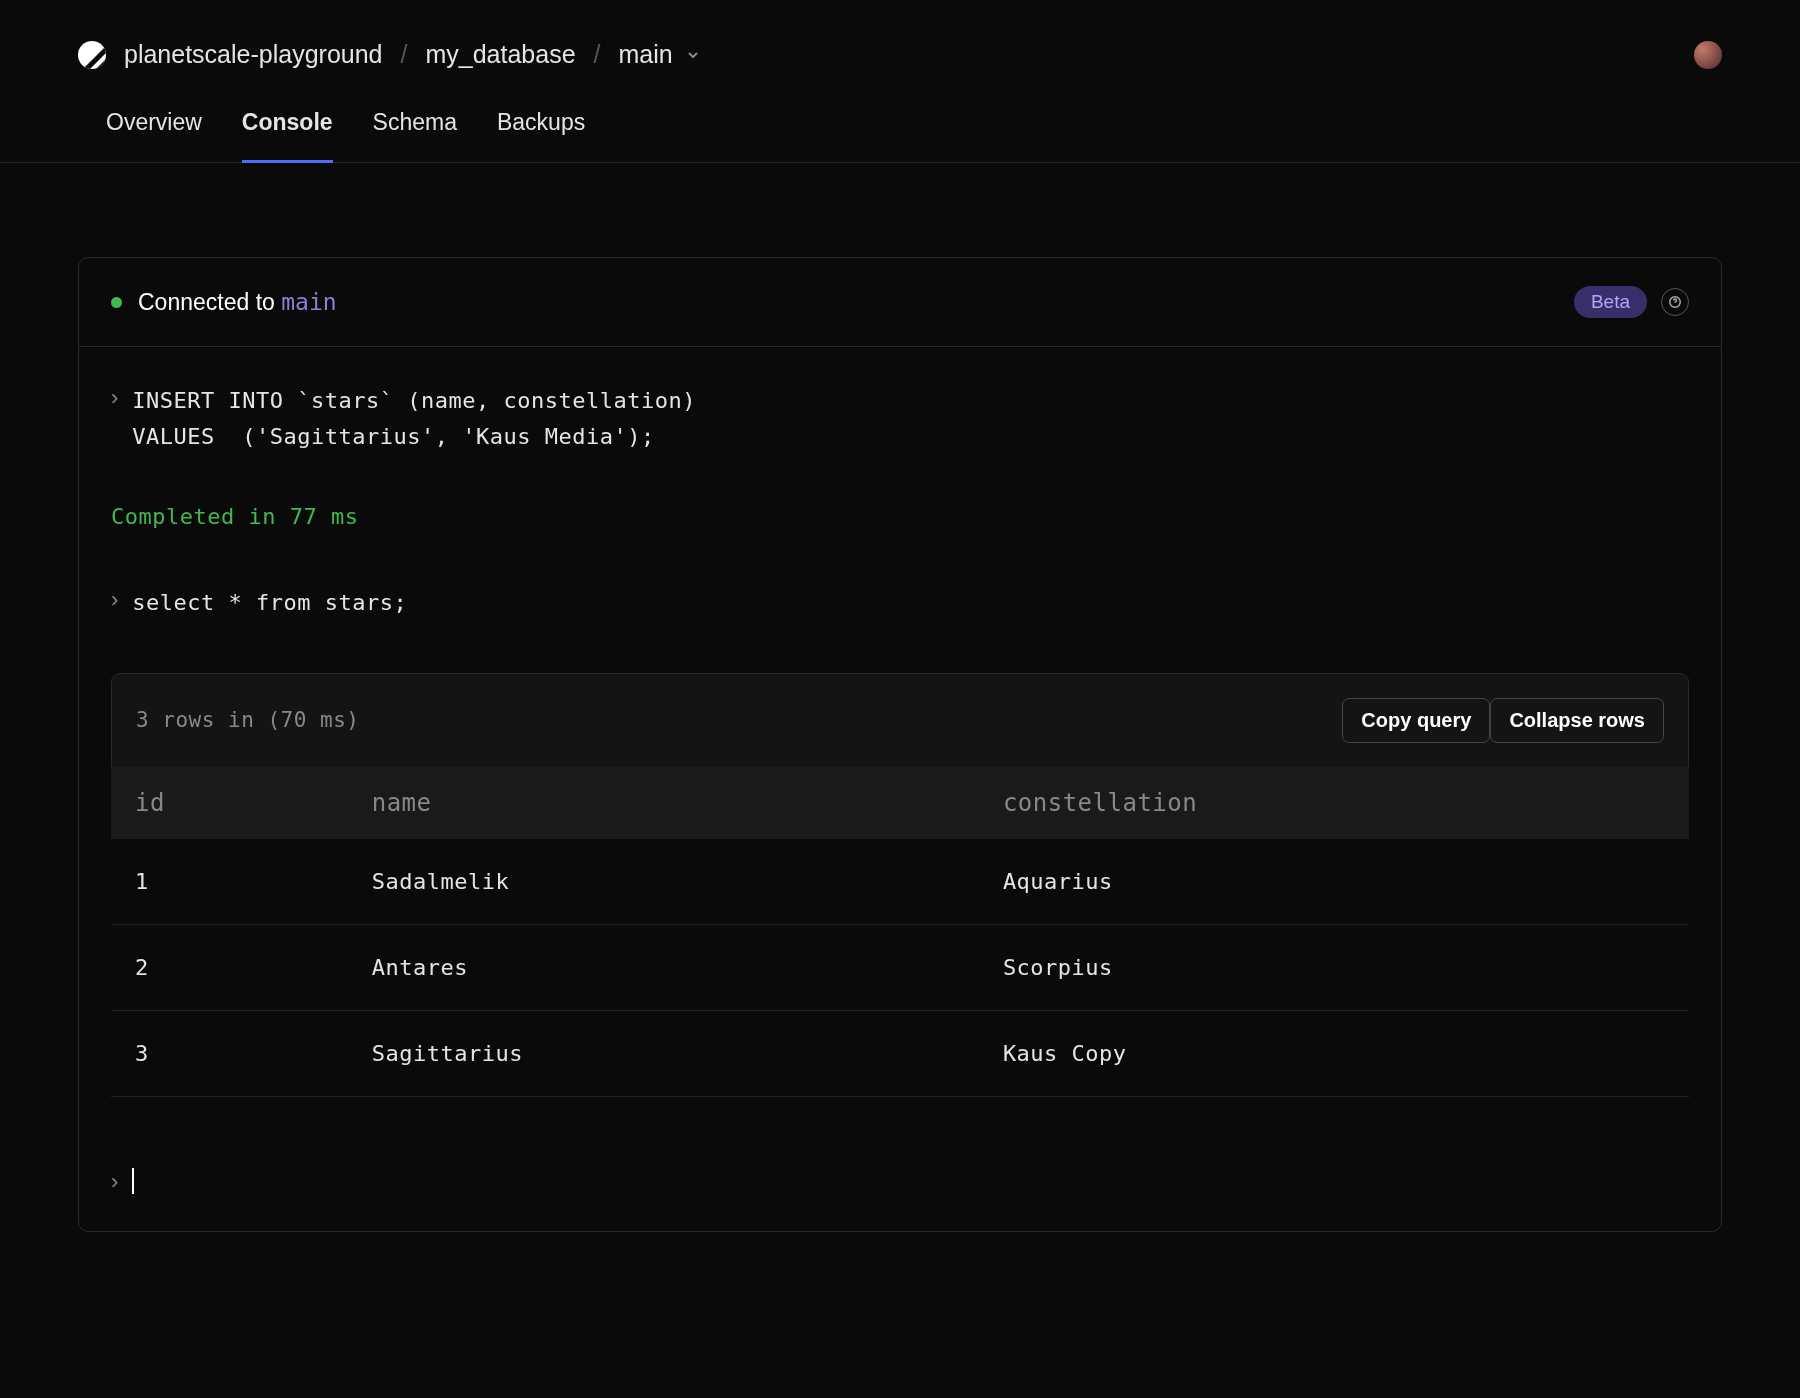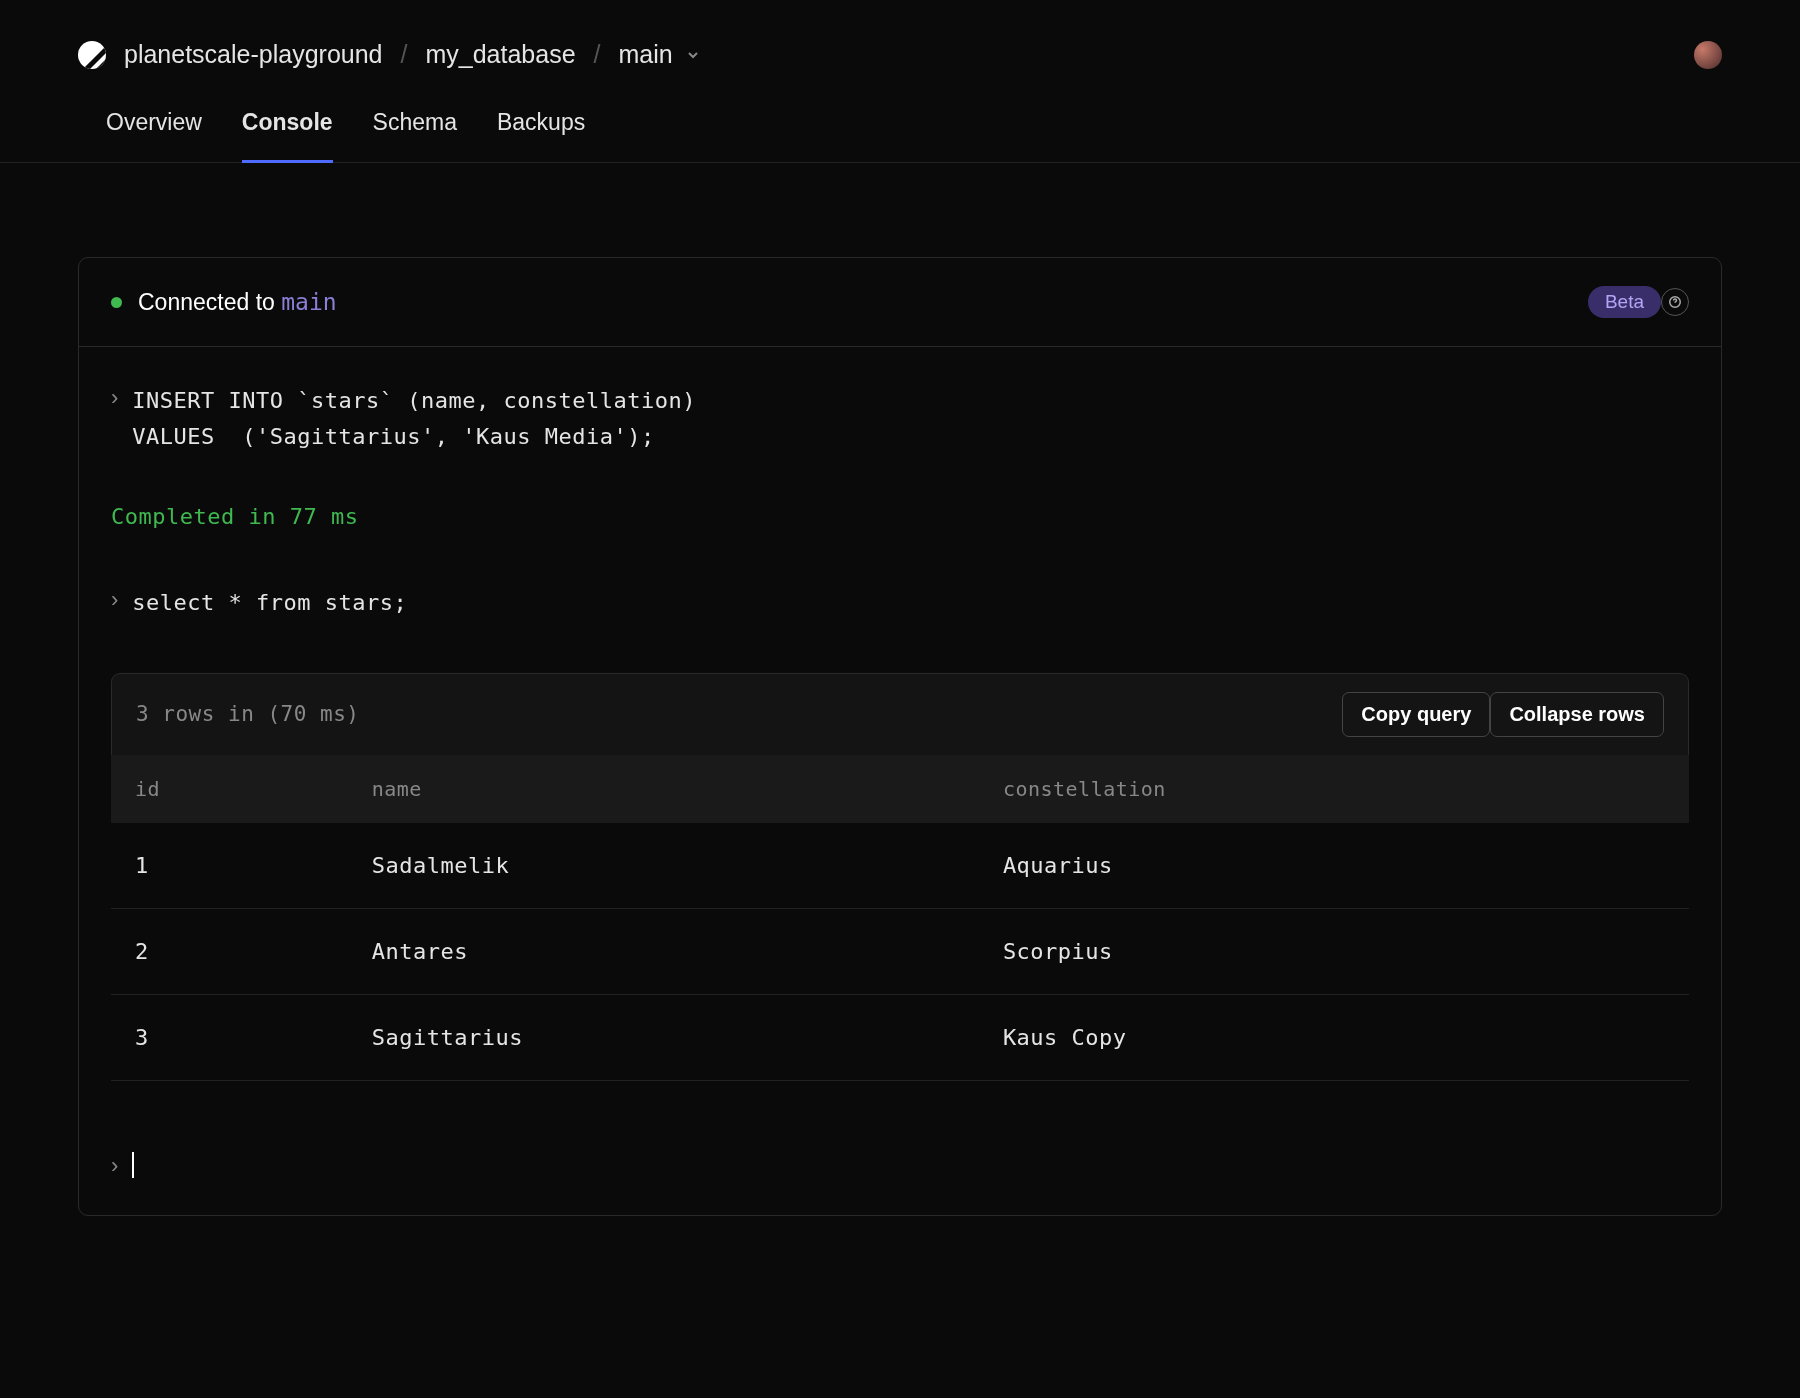--- a/index.html
+++ b/index.html
@@ -156,20 +156,21 @@
     }
     
     .branch-name {
       font-family: ui-monospace, SFMono-Regular, Menlo, Monaco, Consolas, monospace;
       color: #8b7fd6;
     }
     
     .header-actions {
       display: flex;
       align-items: center;
+      gap: 14px;
     }
     
     .beta-badge {
       background: #3a2e6a;
       color: #b3a5f5;
       padding: 5px 17px;
       border-radius: 999px;
       font-size: 19px;
       font-weight: 500;
     }
@@ -223,21 +224,21 @@
       margin-top: 52px;
     }
     
     .results-toolbar {
       display: flex;
       align-items: center;
       justify-content: space-between;
       border: 1px solid #2a2a2a;
       border-bottom: none;
       border-radius: 9px 9px 0 0;
-      padding: 18px 24px;
+      padding: 24px 24px;
       background: #141414;
     }
     
     .results-summary {
       color: #888;
       font-size: 21px;
       letter-spacing: 0.5px;
     }
     
     .toolbar-btns {
@@ -265,21 +266,21 @@
     
     .results-table thead tr {
       background: #1a1a1a;
     }
     
     .results-table th {
       text-align: left;
       padding: 22px 24px;
       font-weight: 400;
       color: #888;
-      font-size: 20px;
+      font-size: 24px;
       letter-spacing: 0.5px;
     }
     
     .results-table td {
       padding: 30px 24px;
       border-bottom: 1px solid #222;
       color: #e5e5e5;
       font-size: 22px;
       letter-spacing: 0.5px;
     }

